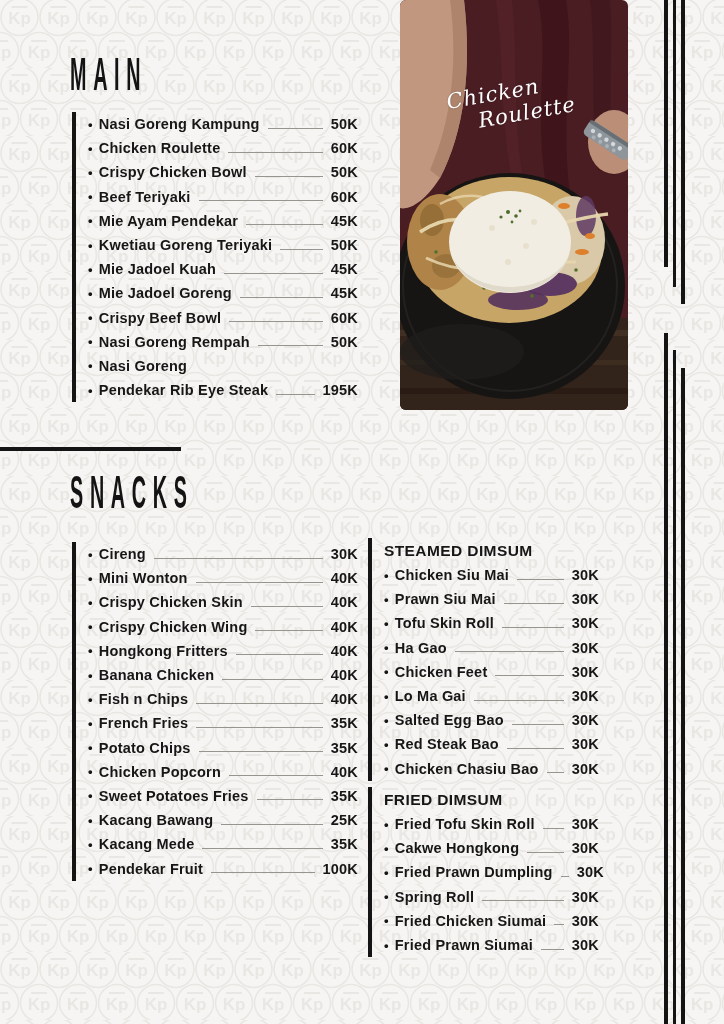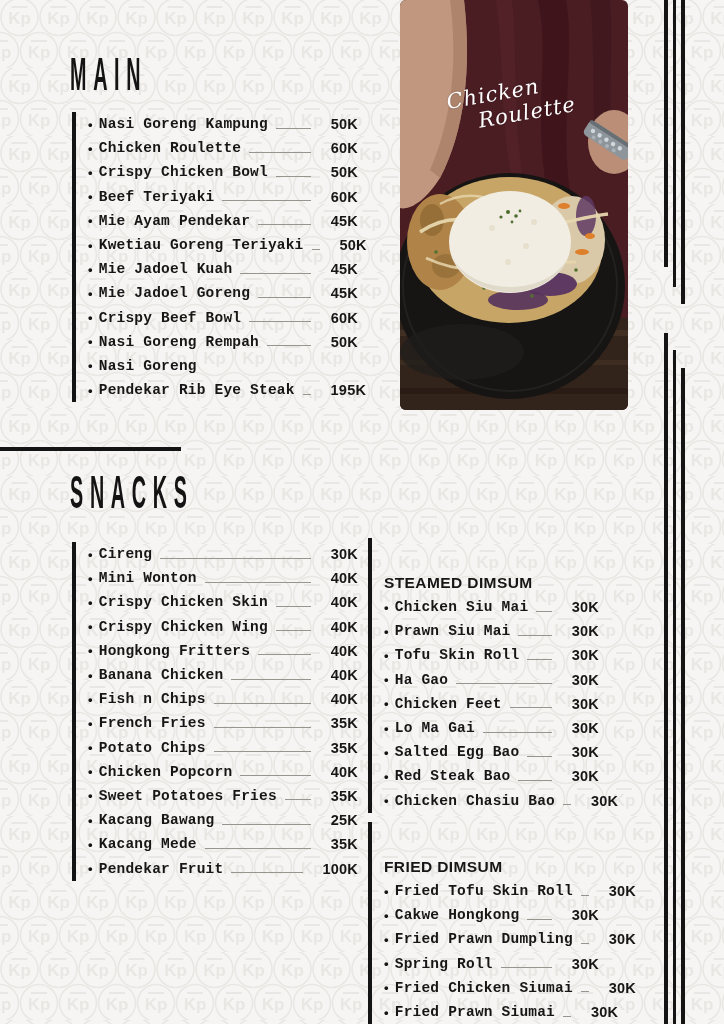--- a/index.html
+++ b/index.html
@@ -23,27 +23,27 @@
     color:#131313;
   }
   
   .menu-list{
     position:absolute;z-index:3;
     border-left:4px solid #141414;
     padding-left:10px;box-sizing:border-box;
   }
   .menu-list .sec-header{
     font-weight:bold;font-size:15.5px;letter-spacing:.4px;
-    height:25px;display:flex;align-items:center;margin-left:2px;margin-top:32px;
+    height:25px;display:flex;align-items:center;margin-left:2px;
   }
   .row{display:flex;align-items:center;height:24.2px;font-weight:bold;font-size:14.5px;letter-spacing:.2px;}
   .row .bullet{font-size:13px;margin:0 6px 0 2px;flex:0 0 auto;}
-  .row .iname{white-space:nowrap;flex:0 0 auto;font-family:Liberation Mono, monospace;}
+  .row .iname{white-space:nowrap;flex:0 0 auto;}
   .row .leader{flex:1 1 auto;border-bottom:1.5px solid #98958f;margin:0 8px;transform:translateY(4px);min-width:8px;}
-  .row .iprice{flex:0 0 auto;white-space:nowrap;margin-left:12px;}
+  .row .iprice{flex:0 0 auto;white-space:nowrap;}
   .row.no-bullet .bullet{visibility:hidden;}
   
   #photo{
     position:absolute;left:400px;top:0;width:228px;height:410px;
     border-radius:6px;overflow:hidden;z-index:3;
   }
   #photo svg{display:block;}
   #photo-caption{
     position:absolute;left:48px;top:78px;z-index:4;
     color:#ffffff;font-family:"DejaVu Serif",serif;font-style:italic;
@@ -374,21 +374,21 @@
   </div>
       <div class="row">
     <span class="bullet">•</span>
     <span class="iname">Chicken Chasiu Bao</span>
     <span class="leader"></span>
     <span class="iprice">30K</span>
   </div>
     </div>
 </div>
 
-<div class="menu-list" style="left:368px;top:822px;width:231px;">
+<div class="menu-list" style="left:368px;top:787px;width:231px;">
   <div class="sec-header">FRIED DIMSUM</div>
   <div>
       <div class="row">
     <span class="bullet">•</span>
     <span class="iname">Fried Tofu Skin Roll</span>
     <span class="leader"></span>
     <span class="iprice">30K</span>
   </div>
       <div class="row">
     <span class="bullet">•</span>

